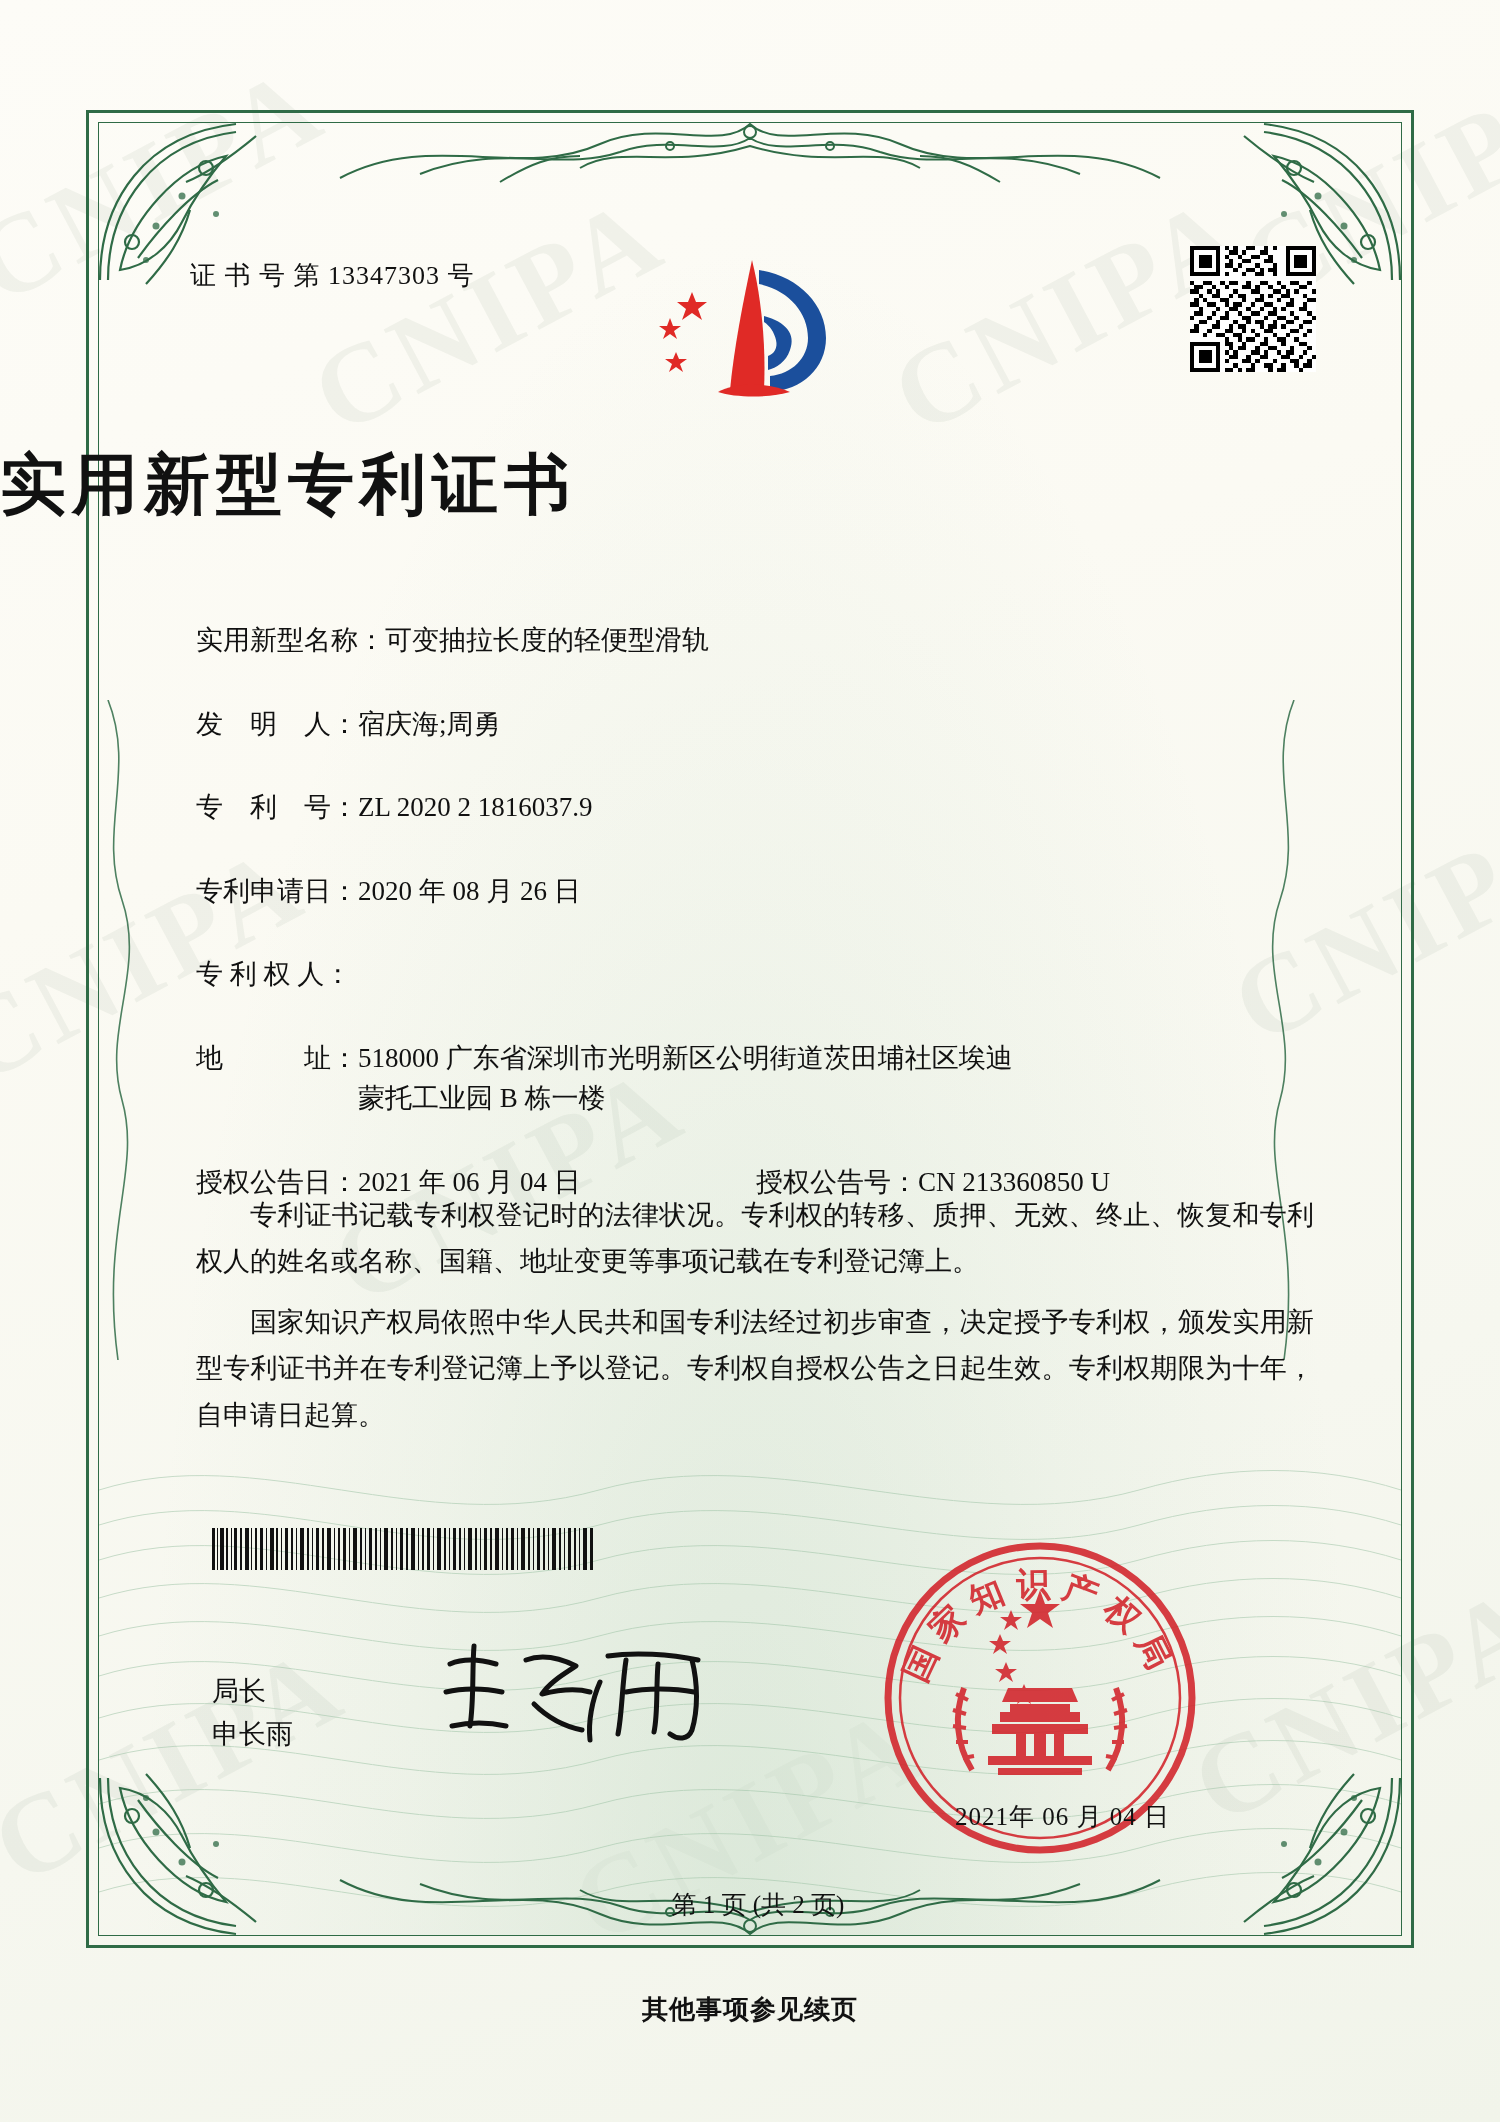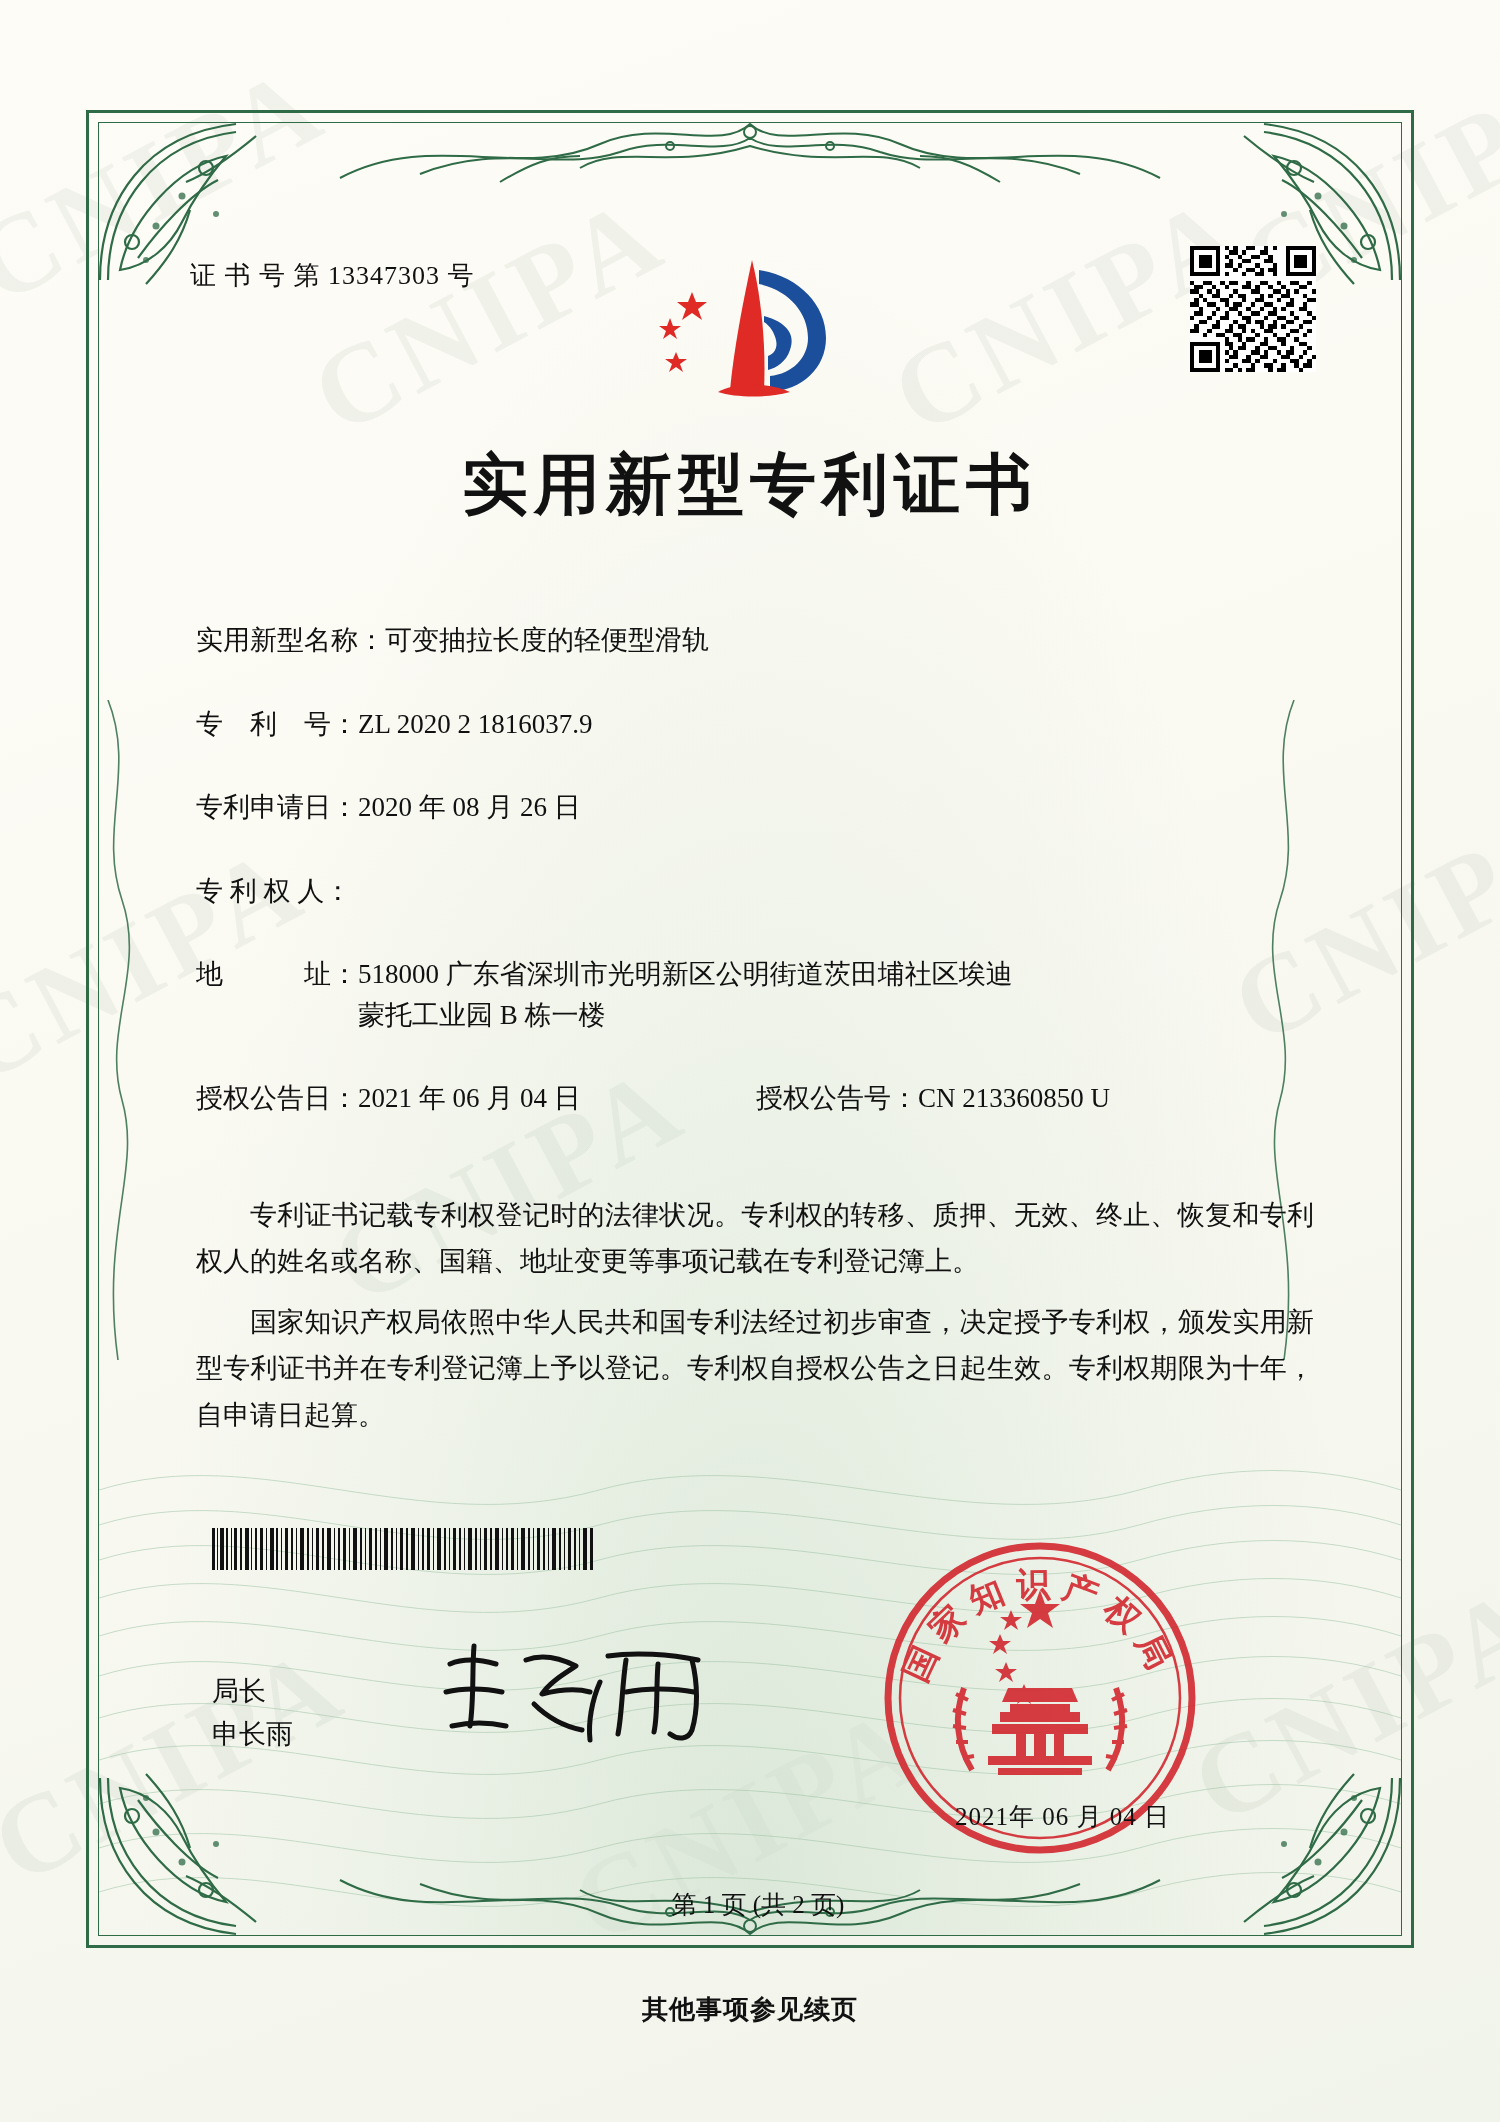--- a/index.html
+++ b/index.html
@@ -100,21 +100,20 @@
   }
   .logo {
     position: absolute;
     left: 50%; top: 252px;
     width: 220px; height: 170px;
     transform: translateX(-50%);
   }
   .title {
     position: absolute;
     left: 0; right: 0; top: 440px;
-    text-align: center;
     font-size: 66px;
     font-weight: 700;
     letter-spacing: 6px;
     color: #111;
     font-family: "Liberation Serif", "DejaVu Serif", serif;
   }
 
   
   .fields {
     position: absolute;
@@ -561,20 +560,24 @@
   </svg>
 
   <div class="title">实用新型专利证书</div>
 
   <div class="fields">
     <div class="row">
       <span class="lbl">实用新型名称：</span>
       <span class="val">可变抽拉长度的轻便型滑轨</span>
     </div>
     <div class="row">
+      <span class="lbl">发　明　人：</span>
+      <span class="val">宿庆海;周勇</span>
+    </div>
+    <div class="row">
       <span class="lbl">专　利　号：</span>
       <span class="val">ZL 2020 2 1816037.9</span>
     </div>
     <div class="row">
       <span class="lbl">专利申请日：</span>
       <span class="val">2020 年 08 月 26 日</span>
     </div>
     <div class="row">
       <span class="lbl">专 利 权 人：</span>
     </div>

